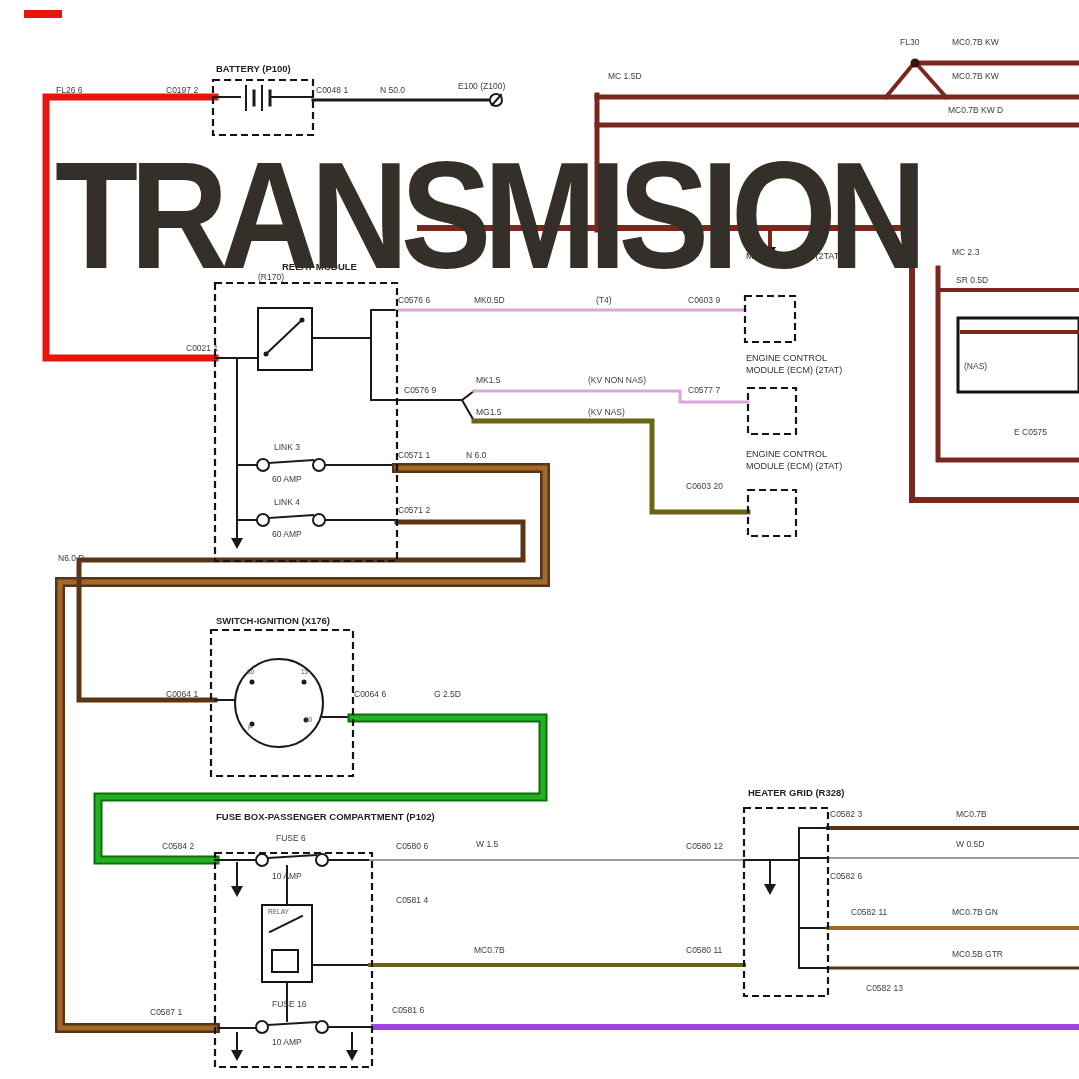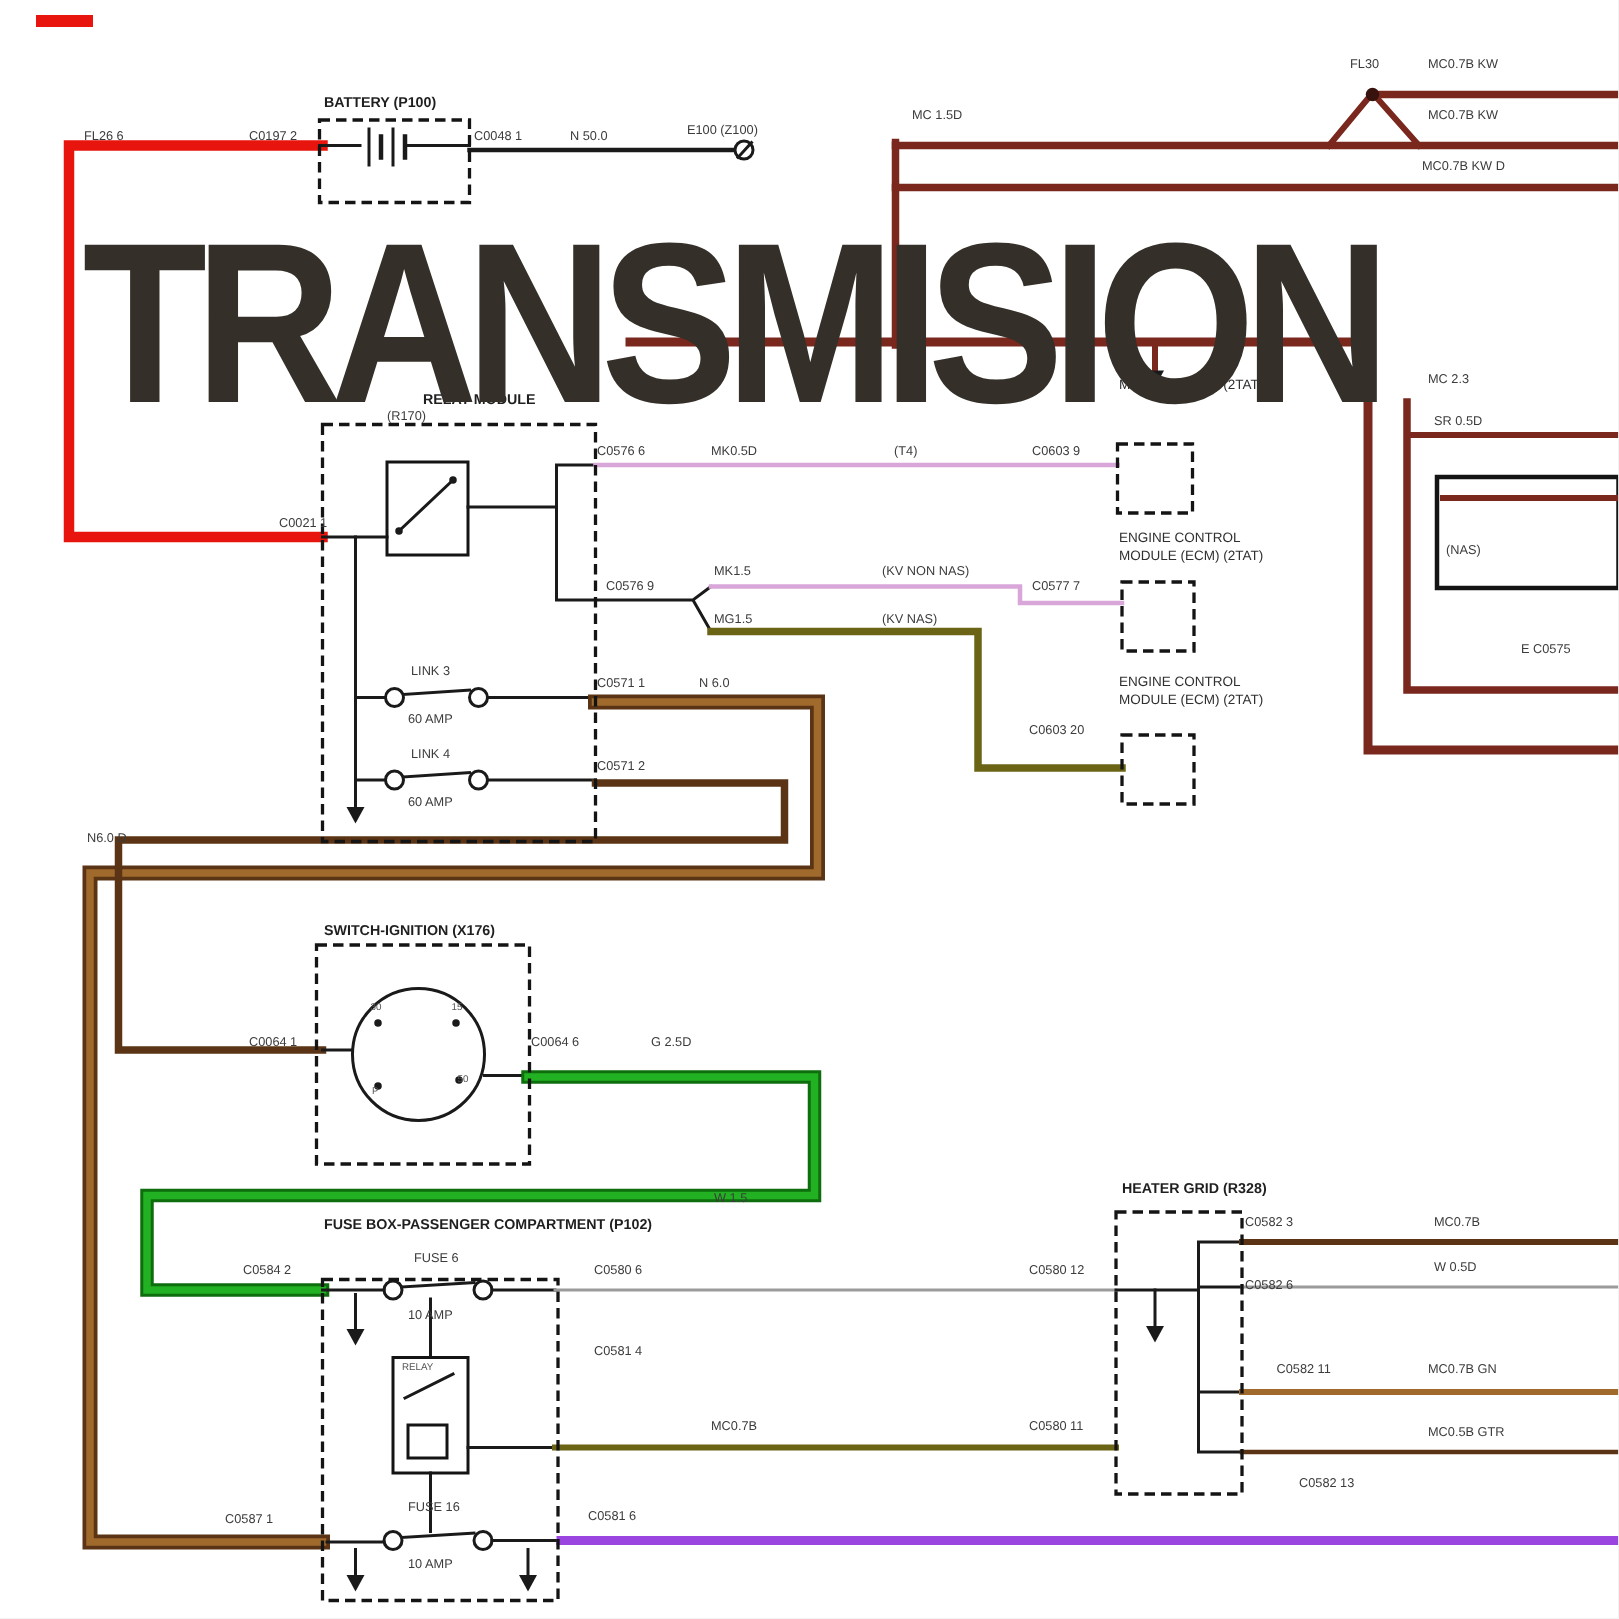--- a/index.html
+++ b/index.html
@@ -204,34 +204,34 @@
         <span class="lbl " style="left: 434px; top: 690px;">G 2.5D</span>
         <span class="lbl tt" style="left: 247px; top: 668px;">30</span>
         <span class="lbl tt" style="left: 301px; top: 668px;">15</span>
         <span class="lbl tt" style="left: 305px; top: 716px;">50</span>
         <span class="lbl tt" style="left: 248px; top: 724px;">P</span>
         <span class="lbl b" style="left: 216px; top: 812px;">FUSE BOX-PASSENGER COMPARTMENT (P102)</span>
         <span class="lbl " style="left: 162px; top: 842px;">C0584 2</span>
         <span class="lbl " style="left: 276px; top: 834px;">FUSE 6</span>
         <span class="lbl " style="left: 272px; top: 872px;">10 AMP</span>
         <span class="lbl " style="left: 396px; top: 842px;">C0580 6</span>
-        <span class="lbl " style="left: 476px; top: 794px; text-align: right;">W 1.5</span>
+        <span class="lbl " style="left: 476px; top: 840px; text-align: right;">W 1.5</span>
         <span class="lbl " style="left: 686px; top: 842px;">C0580 12</span>
         <span class="lbl tt" style="left: 268px; top: 908px;">RELAY</span>
         <span class="lbl " style="left: 396px; top: 896px;">C0581 4</span>
         <span class="lbl " style="left: 474px; top: 946px;">MC0.7B</span>
         <span class="lbl " style="left: 686px; top: 946px;">C0580 11</span>
         <span class="lbl " style="left: 272px; top: 1000px;">FUSE 16</span>
         <span class="lbl " style="left: 272px; top: 1038px;">10 AMP</span>
         <span class="lbl " style="left: 150px; top: 1008px;">C0587 1</span>
         <span class="lbl " style="left: 392px; top: 1006px;">C0581 6</span>
         <span class="lbl b" style="left: 748px; top: 788px;">HEATER GRID (R328)</span>
         <span class="lbl " style="left: 830px; top: 810px;">C0582 3</span>
         <span class="lbl " style="left: 956px; top: 810px;">MC0.7B</span>
-        <span class="lbl " style="left: 830px; top: 852px;">C0582 6</span>
+        <span class="lbl " style="left: 830px; top: 872px;">C0582 6</span>
         <span class="lbl " style="left: 956px; top: 840px;">W 0.5D</span>
         <span class="lbl " style="left: 830px; top: 908px; margin-left: 21px;">C0582 11</span>
         <span class="lbl " style="left: 952px; top: 908px;">MC0.7B GN</span>
         <span class="lbl " style="left: 830px; top: 984px; padding-left: 36px;">C0582 13</span>
         <span class="lbl " style="left: 952px; top: 950px;">MC0.5B GTR</span>
       </div>
   </div>
 
   <div class="overlay">TRANSMISION</div>
 </div>

